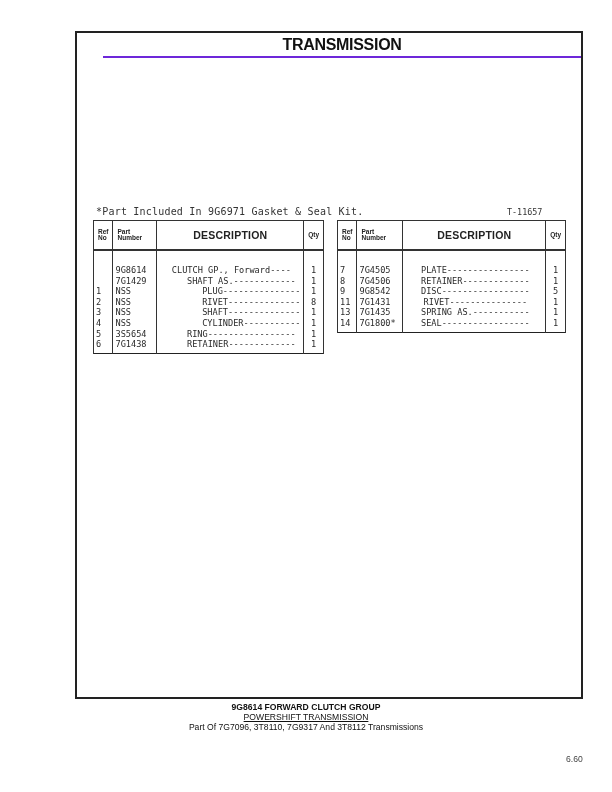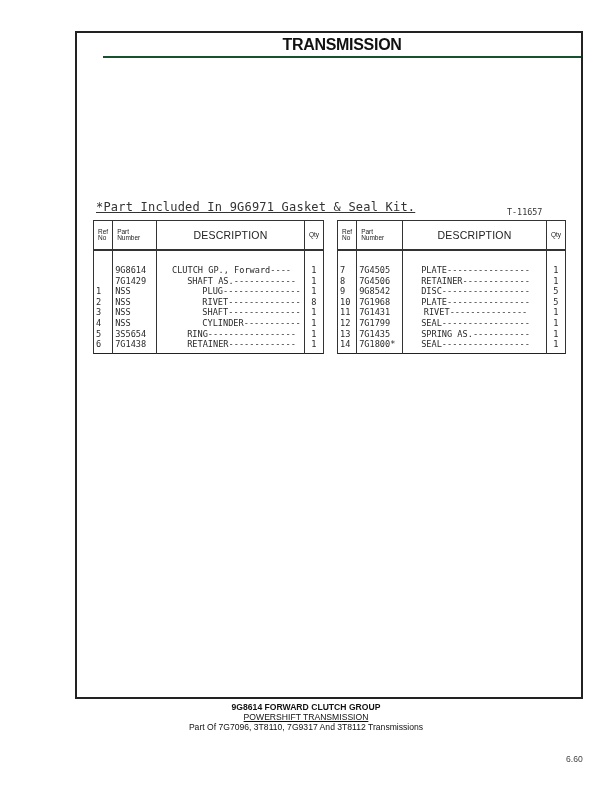--- a/index.html
+++ b/index.html
@@ -6,43 +6,42 @@
     body {
       width: 612px; height: 792px; background: #ffffff; position: relative;
       font-family: "DejaVu Sans Mono", monospace; color: #1a1a1a; overflow: hidden;
     }
     .frame {
       position: absolute; left: 75px; top: 31px; width: 508px; height: 668px;
       border: 2px solid #222; box-sizing: border-box;
     }
     .title-bar {
       position: absolute; left: 0; top: 0; right: 0; height: 25px;
-      border-bottom: 2px solid #14532d; box-sizing: border-box;
+      border-bottom: 2px solid #6d28d9; box-sizing: border-box;
       display: flex; align-items: center; justify-content: center; margin-left: 26px;
     }
     .title-bar span {
       font-family: "Liberation Sans", sans-serif; font-weight: bold; font-size: 16px;
       letter-spacing: -0.3px; color: #111;
     }
     .note {
-      position: absolute; left: 96px; top: 200px; font-size: 12px; color: #333;
+      position: absolute; left: 96px; top: 206px; font-size: 10px; color: #333;
       letter-spacing: 0.2px;
-      text-decoration: underline;
     }
     .illus-no {
       position: absolute; left: 507px; top: 207px; font-size: 8.4px; color: #333; text-align: right;
     }
     table.parts {
       position: absolute; border-collapse: collapse; top: 220px;
       border: 1.5px solid #222;
     }
     table.parts.left { left: 93px; width: 231px; }
     table.parts.right { left: 337px; width: 229px; }
     table.parts th {
-      font-family: "Liberation Sans", sans-serif; font-weight: normal;
+      font-family: "Liberation Sans", sans-serif; font-weight: bold;
       border: 1px solid #333; border-bottom: 2.5px solid #333;
       height: 20px; padding: 4px; color: #222; line-height: 1;
     }
     th.c-ref, th.c-part { font-size: 6.5px; text-align: left; padding-left: 2px; }
     th.c-desc { font-size: 10.5px; font-weight: bold; letter-spacing: 0.2px; }
     th.c-qty { font-size: 6.5px; }
     table.parts td {
       font-size: 8.6px; height: 10.6px; padding: 0 0 0 2px; line-height: 10.6px;
       border-left: 1px solid #333; border-right: 1px solid #333; white-space: nowrap;
       color: #2a2a2a; vertical-align: middle;
@@ -171,35 +170,23 @@
         <td class="c-desc"><span style="display: inline-block; width: 0px;"></span><span>RETAINER</span><span class="dash">-------------</span></td>
         <td class="c-qty">1</td>
       </tr>
       <tr>
         <td class="c-ref">9</td>
         <td class="c-part">9G8542</td>
         <td class="c-desc"><span style="display: inline-block; width: 0px;"></span><span>DISC</span><span class="dash">-----------------</span></td>
         <td class="c-qty">5</td>
       </tr>
       <tr>
-        <td class="c-ref">10</td>
-        <td class="c-part">7G1968</td>
-        <td class="c-desc"><span style="display: inline-block; width: 0px;"></span><span>PLATE</span><span class="dash">----------------</span></td>
-        <td class="c-qty">5</td>
-      </tr>
-      <tr>
         <td class="c-ref">11</td>
         <td class="c-part">7G1431</td>
         <td class="c-desc"><span style="display: inline-block; width: 0px;"></span><span>RIVET</span><span class="dash">---------------</span></td>
-        <td class="c-qty">1</td>
-      </tr>
-      <tr>
-        <td class="c-ref">12</td>
-        <td class="c-part">7G1799</td>
-        <td class="c-desc"><span style="display: inline-block; width: 0px;"></span><span>SEAL</span><span class="dash">-----------------</span></td>
         <td class="c-qty">1</td>
       </tr>
       <tr>
         <td class="c-ref">13</td>
         <td class="c-part">7G1435</td>
         <td class="c-desc"><span style="display: inline-block; width: 0px;"></span><span>SPRING AS.</span><span class="dash">-----------</span></td>
         <td class="c-qty">1</td>
       </tr>
       <tr class=" last">
         <td class="c-ref">14</td>

